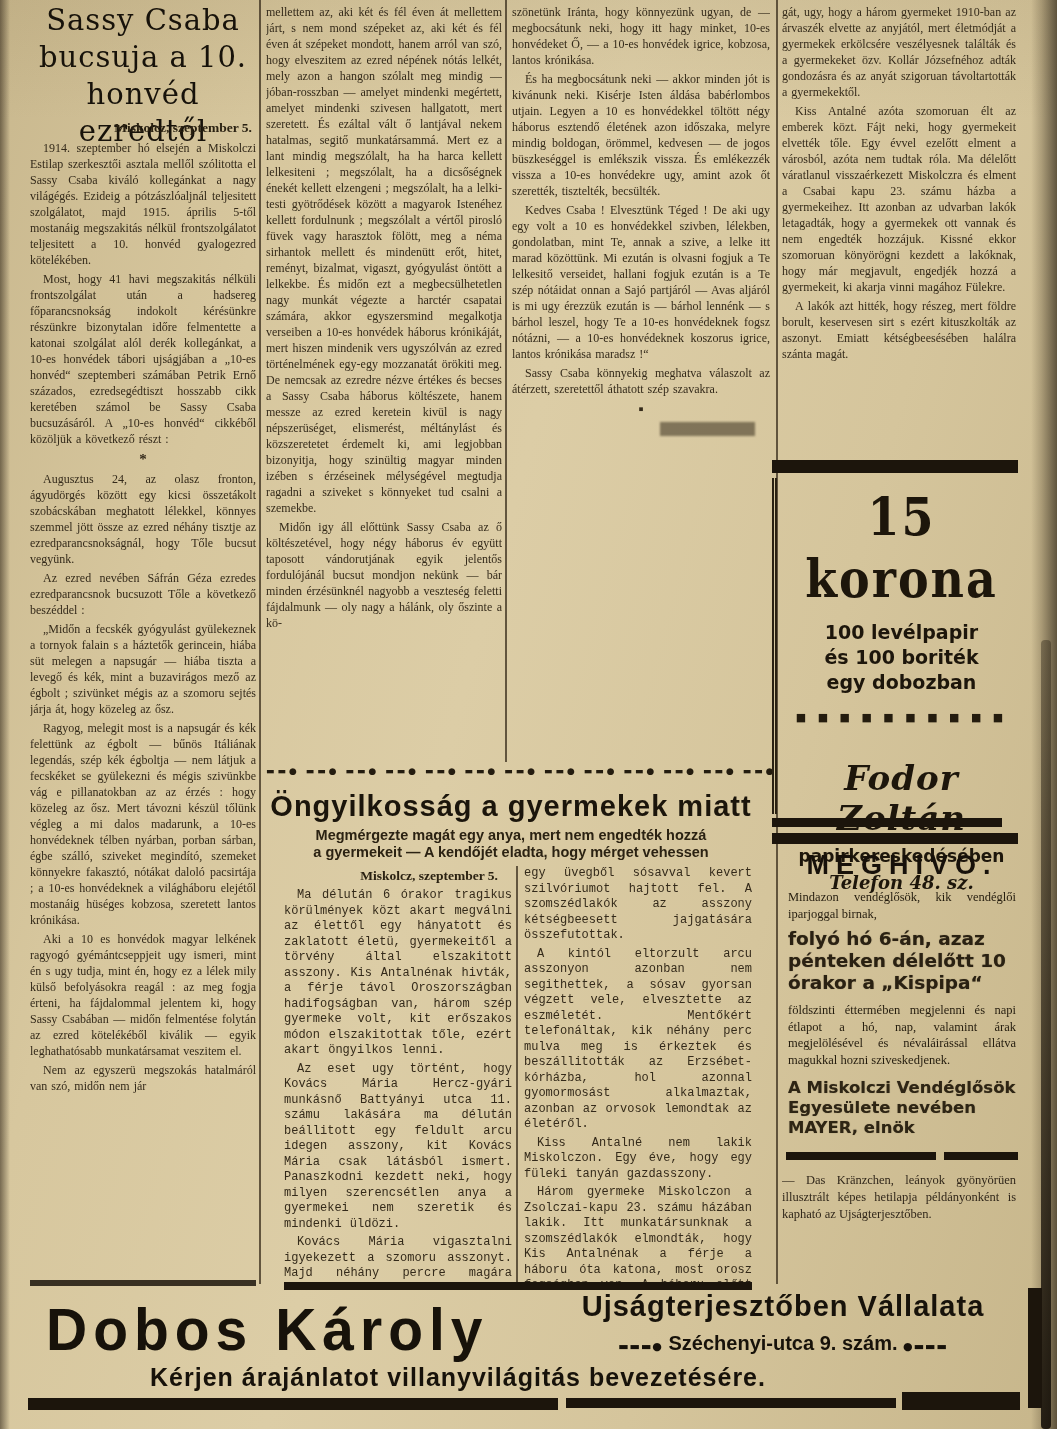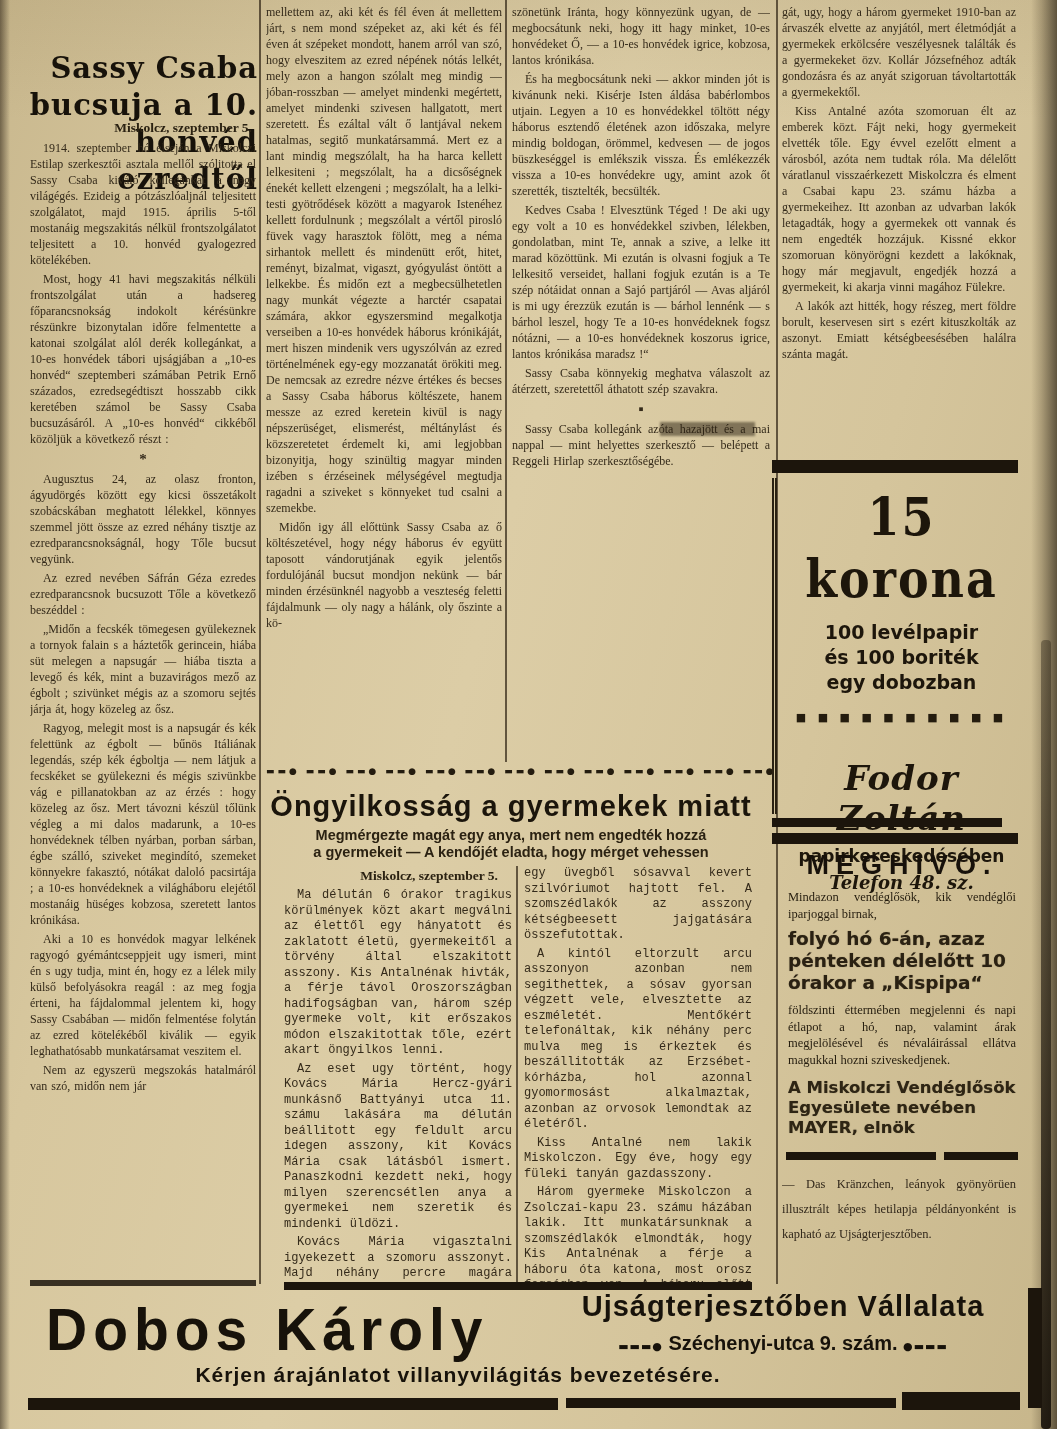--- a/index.html
+++ b/index.html
@@ -21,23 +21,23 @@
 
   .vrule { position:absolute; width:2px; background:rgba(58,46,28,.75); }
 
   .col { position:absolute; overflow:hidden; text-align:justify; }
   .col p { margin:0 0 3px 0; text-indent:13px; font-size:12px; line-height:16px;
            word-spacing:1px; color:#342a1a; }
   .col.tight p { line-height:15.5px;font-family:Liberation Mono, monospace; }
   .col p.noindent { text-indent:0; }
   .col p.star { text-align:center; text-indent:0; font-weight:bold; font-size:15px; line-height:18px; }
 
-  .headline1 { position:absolute; left:28px; top:2px; width:230px; text-align:right;
-    font-family:"DejaVu Serif", serif; font-weight:bold; font-size:29px; line-height:37px;
-    color:#17120a; letter-spacing:1px;margin-top:48px; }
+  .headline1 { position:absolute; left:28px; top:2px; width:230px; text-align:center;
+    font-family:"DejaVu Serif", serif; font-weight:normal; font-size:29px; line-height:37px;
+    color:#17120a; letter-spacing:1px; }
   .dateline { font-weight:bold; font-size:13.5px; text-align:right; padding-right:4px;
     color:#2b2212; margin:2px 0 4px 0; }
 
   .divider-orn { position:absolute; font-family:"DejaVu Sans", sans-serif; color:#241c0f;
     font-size:9px; letter-spacing:3px; white-space:nowrap; overflow:hidden; }
 
   .headline2 { position:absolute; left:270px; top:790px; width:482px; text-align:center;
     font-family:"Liberation Sans", sans-serif; font-weight:bold; font-size:29px;
     letter-spacing:1px; color:#1b150b; white-space:nowrap; }
   .subhead2 { position:absolute; left:268px; top:827px; width:486px; text-align:center;
@@ -70,33 +70,33 @@
   .ad-meghivo .intro, .ad-meghivo .body { font-size:12.5px; line-height:16.5px;
     text-align:justify; margin-top:8px; }
   .ad-meghivo .boldline { font-family:"DejaVu Sans", sans-serif; font-weight:bold;
     font-size:18.5px; line-height:22px; text-align:left; margin-top:6px; color:#2a2112;
     text-shadow:0 0 1px rgba(42,33,18,.45); }
   .ad-meghivo .sig { font-family:"DejaVu Sans", sans-serif; font-weight:bold; font-size:16.5px;
     line-height:20px; text-align:left; margin-top:10px; color:#2e2514;
     text-shadow:0 0 1px rgba(42,33,18,.4); }
 
   .brief { position:absolute; left:782px; top:1172px; width:234px; height:104px; overflow:hidden;
-    font-size:12.5px; line-height:25px; text-align:justify; color:#31271a; }
+    font-size:12.5px; line-height:17px; text-align:justify; color:#31271a; }
 
   
   .banner { position:absolute; left:28px; top:1288px; width:992px; height:110px; color:#17120a; }
   .banner .name { position:absolute; left:18px; top:8px; font-family:"Liberation Sans", sans-serif;
     font-weight:bold; font-size:57px; letter-spacing:6px; transform:scaleY(1.05); }
   .banner .right1 { position:absolute; left:530px; top:2px; width:450px; text-align:center;
     font-family:"Liberation Sans", sans-serif; font-weight:bold; font-size:29px; letter-spacing:1px; }
   .banner .right2 { position:absolute; left:530px; top:44px; width:450px; text-align:center;
     font-family:"Liberation Sans", sans-serif; font-weight:bold; font-size:20px; }
   .banner .orn { font-family:"DejaVu Sans", sans-serif; font-size:11px; letter-spacing:1px; }
   .banner .cta { position:absolute; left:80px; top:75px; width:700px; text-align:center;
-    font-family:"Liberation Sans", sans-serif; font-weight:bold; font-size:21px; letter-spacing:1px; }
+    font-family:"Liberation Sans", sans-serif; font-weight:bold; font-size:25px; letter-spacing:1px; }
 </style>
 </head>
 <body>
 
 <div class="page">
 
   <div class="edge-left"></div>
   <div class="edge-right"></div>
   <div class="edge-right-dark"></div>
 
@@ -112,42 +112,41 @@
   </div>
 
   <div class="col" style="left:30px; top:118px; width:226px; height:1164px;">
     <div class="dateline">Miskolcz, szeptember 5.</div>
     <div>
         <p>1914. szeptember hó elsején a Miskolczi Estilap szerkesztői asztala mellől szólitotta el Sassy Csaba kiváló kollegánkat a nagy világégés. Ezideig a pótzászlóaljnál teljesitett szolgálatot, majd 1915. április 5-től mostanáig megszakitás nélkül frontszolgálatot teljesitett a 10. honvéd gyalogezred kötelékében.</p>
         <p>Most, hogy 41 havi megszakitás nélküli frontszolgálat után a hadsereg főparancsnokság indokolt kérésünkre részünkre bizonytalan időre felmentette a katonai szolgálat alól derék kollegánkat, a 10-es honvédek tábori ujságjában a „10-es honvéd“ szeptemberi számában Petrik Ernő százados, ezredsegédtiszt hosszabb cikk keretében számol be Sassy Csaba bucsuzásáról. A „10-es honvéd“ cikkéből közöljük a következő részt :</p>
         <p class="star">*</p>
         <p>Augusztus 24, az olasz fronton, ágyudörgés között egy kicsi összetákolt szobácskában meghatott lélekkel, könnyes szemmel jött össze az ezred néhány tisztje az ezredparancsnokságnál, hogy Tőle bucsut vegyünk.</p>
         <p>Az ezred nevében Sáfrán Géza ezredes ezredparancsnok bucsuzott Tőle a következő beszéddel :</p>
-        <p>„Midőn a fecskék tömegesen gyülekeznek a tornyok falain s a háztetők gerincein, hiába süt melegen a napsugár — hiába tiszta a levegő és kék, mint a buzavirágos mező az égbolt ; szivünket mégis az a szomoru sejtés járja át, hogy közeleg az ősz.</p>
+        <p>„Midőn a fecskék gyógyulást gyülekeznek a tornyok falain s a háztetők gerincein, hiába süt melegen a napsugár — hiába tiszta a levegő és kék, mint a buzavirágos mező az égbolt ; szivünket mégis az a szomoru sejtés járja át, hogy közeleg az ősz.</p>
         <p>Ragyog, melegit most is a napsugár és kék felettünk az égbolt — bűnös Itáliának legendás, szép kék égboltja — nem látjuk a fecskéket se gyülekezni és mégis szivünkbe vág e pillanatokban az az érzés : hogy közeleg az ősz. Mert távozni készül tőlünk végleg a mi dalos madarunk, a 10-es honvédeknek télben nyárban, porban sárban, égbe szálló, sziveket megindító, szemeket könnyekre fakasztó, nótákat daloló pacsirtája ; a 10-es honvédeknek a világháboru elejétől mostanáig hüséges kobzosa, szeretett lantos krónikása.</p>
         <p>Aki a 10 es honvédok magyar lelkének ragyogó gyémántcseppjeit ugy ismeri, mint én s ugy tudja, mint én, hogy ez a lélek mily külső befolyásokra reagál : az meg fogja érteni, ha fájdalommal jelentem ki, hogy Sassy Csabában — midőn felmentése folytán az ezred kötelékéből kiválik — egyik leghathatósabb munkatársamat veszitem el.</p>
         <p>Nem az egyszerü megszokás hatalmáról van szó, midőn nem jár</p>
       </div>
   </div>
 
   <div class="col" style="left:266px; top:4px; width:236px; height:760px;">
     <div>
         <p class="noindent">mellettem az, aki két és fél éven át mellettem járt, s nem mond szépeket az, aki két és fél éven át szépeket mondott, hanem arról van szó, hogy elveszitem az ezred népének nótás lelkét, mely azon a hangon szólalt meg mindig — jóban-rosszban — amelyet mindenki megértett, amelyet mindenki szivesen hallgatott, mert szeretett. És ezáltal vált ő lantjával nekem hatalmas, segitő munkatársammá. Mert ez a lant mindig megszólalt, ha ha harca kellett lelkesiteni ; megszólalt, ha a dicsőségnek énekét kellett elzengeni ; megszólalt, ha a lelki-testi gyötrődések között a magyarok Istenéhez kellett fordulnunk ; megszólalt a vértől pirosló füvek vagy harasztok fölött, meg a néma sirhantok mellett és mindenütt erőt, hitet, reményt, bizalmat, vigaszt, gyógyulást öntött a lelkekbe. És midőn ezt a megbecsülhetetlen nagy munkát végezte a harctér csapatai számára, akkor egyszersmind megalkotja verseiben a 10-es honvédek háborus krónikáját, mert hiszen mindenik vers ugyszólván az ezred történelmének egy-egy mozzanatát örökiti meg. De nemcsak az ezredre nézve értékes és becses a Sassy Csaba háborus költészete, hanem messze az ezred keretein kivül is nagy népszerüséget, elismerést, méltánylást és közszeretetet érdemelt ki, ami legjobban bizonyitja, hogy szinültig magyar minden izében s érzéseinek mélységével megtudja ragadni a sziveket s könnyeket tud csalni a szemekbe.</p>
         <p>Midőn igy áll előttünk Sassy Csaba az ő költészetével, hogy négy háborus év együtt taposott vándorutjának egyik jelentős fordulójánál bucsut mondjon nekünk — bár minden érzésünknél nagyobb a veszteség feletti fájdalmunk — oly nagy a hálánk, oly őszinte a kö-</p>
       </div>
   </div>
 
   <div class="col" style="left:512px; top:4px; width:258px; height:760px;">
     <div>
         <p class="noindent">szönetünk Iránta, hogy könnyezünk ugyan, de — megbocsátunk neki, hogy itt hagy minket, 10-es honvédeket Ő, — a 10-es honvédek igrice, kobzosa, lantos krónikása.</p>
         <p>És ha megbocsátunk neki — akkor minden jót is kivánunk neki. Kisérje Isten áldása babérlombos utjain. Legyen a 10 es honvédekkel töltött négy háborus esztendő életének azon időszaka, melyre mindig boldogan, örömmel, kedvesen — de jogos büszkeséggel is emlékszik vissza. És emlékezzék vissza a 10-es honvédekre ugy, amint azok őt szerették, tisztelték, becsülték.</p>
         <p>Kedves Csaba ! Elvesztünk Téged ! De aki ugy egy volt a 10 es honvédekkel szivben, lélekben, gondolatban, mint Te, annak a szive, a lelke itt marad közöttünk. Mi ezután is olvasni fogjuk a Te lelkesitő verseidet, hallani fogjuk ezután is a Te szép nótáidat onnan a Sajó partjáról — Avas aljáról is mi ugy érezzük ezután is — bárhol lennénk — s bárhol leszel, hogy Te a 10-es honvédeknek fogsz nótázni, — a 10-es honvédeknek koszorus igrice, lantos krónikása maradsz !“</p>
         <p>Sassy Csaba könnyekig meghatva válaszolt az átérzett, szeretettől áthatott szép szavakra.</p>
         <p class="star">▪</p>
-        <p>Sassy Csaba kollegánk azóta hazajött és a mai nappal — mint helyettes szerkesztő — belépett a Reggeli Hirlap szerkesztőségébe.</p>
       </div>
   </div>
   <div class="smudge" style="left:660px; top:422px; width:95px; height:14px;"></div>
 
   <div class="divider-orn" style="left:266px; top:766px; width:506px;">▬▬●  ▬▬●  ▬▬●  ▬▬●  ▬▬●  ▬▬●  ▬▬●  ▬▬●  ▬▬●  ▬▬●  ▬▬●  ▬▬●  ▬▬● •</div>
 
   <div class="headline2">Öngyilkosság a gyermekek miatt</div>
   <div class="subhead2">
     <div>Megmérgezte magát egy anya, mert nem engedték hozzá</div>
     <div>a gyermekeit — A kendőjét eladta, hogy mérget vehessen</div>

